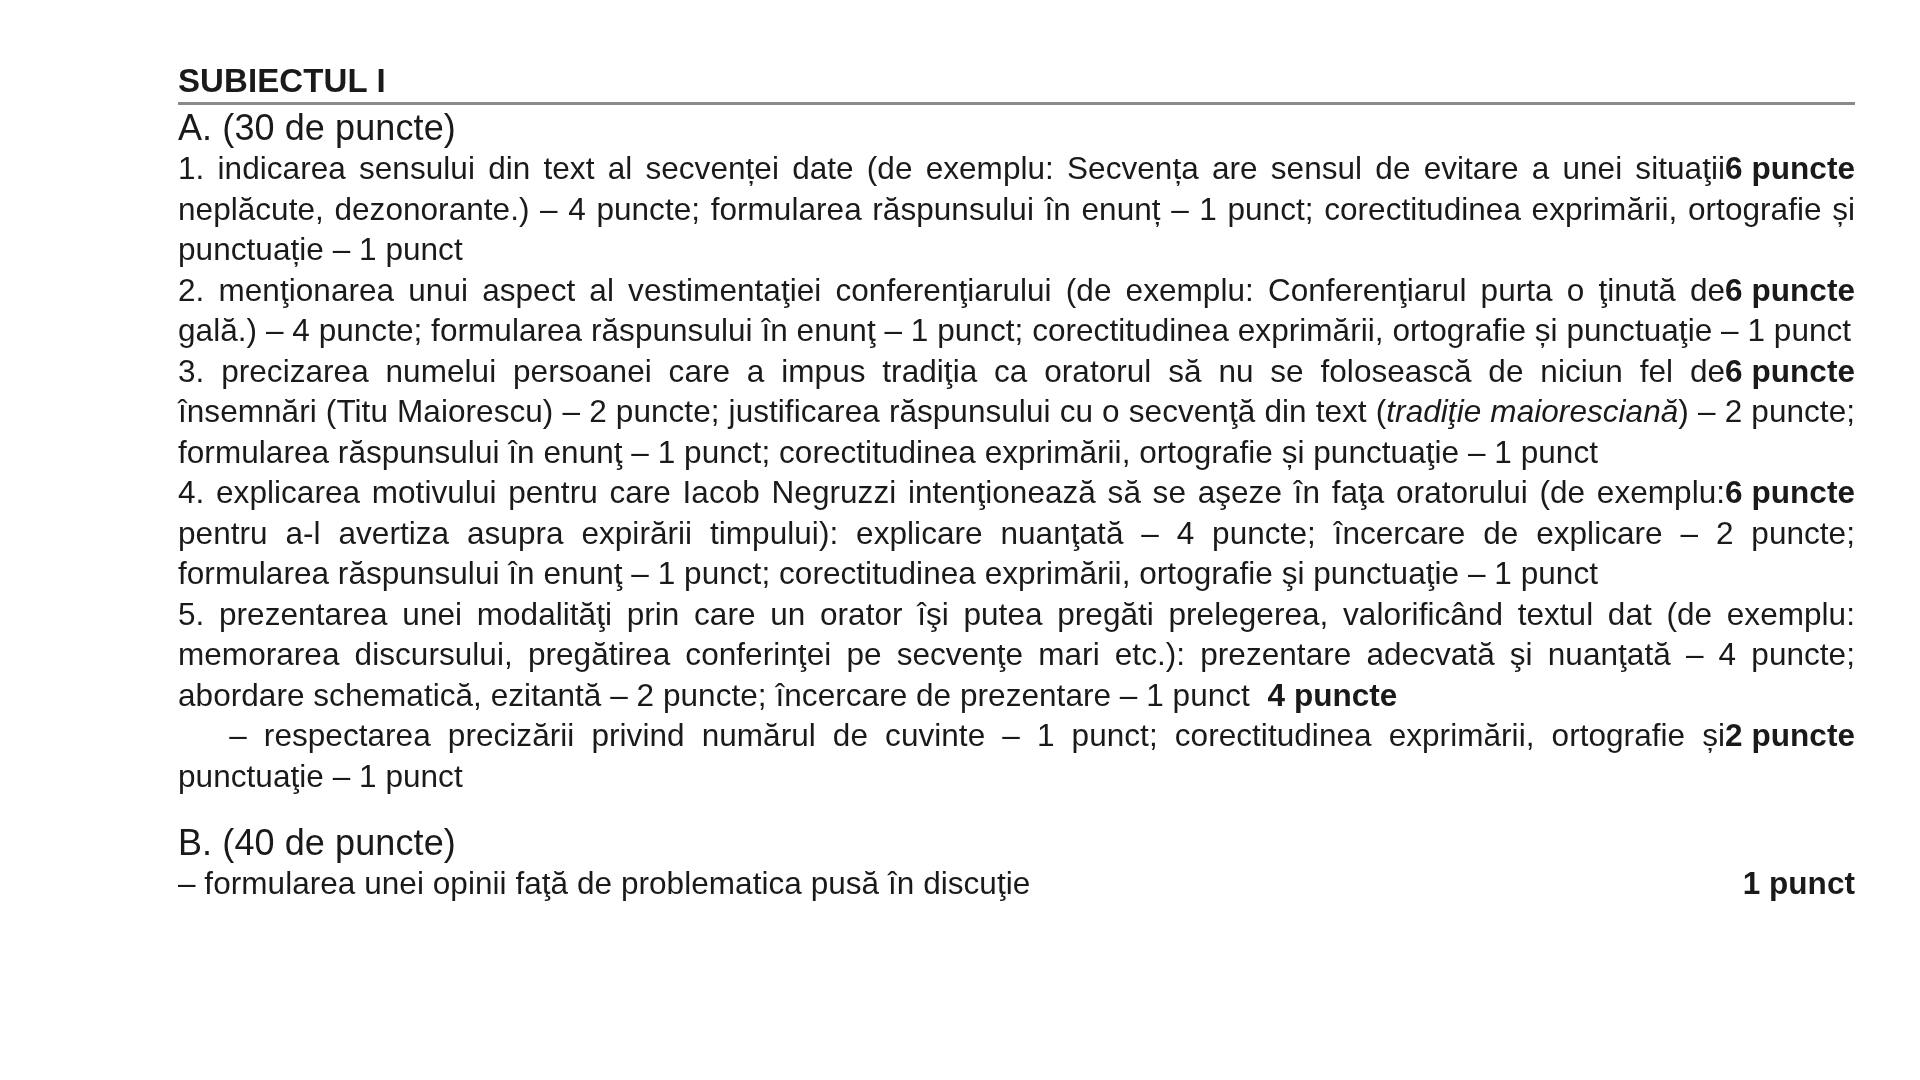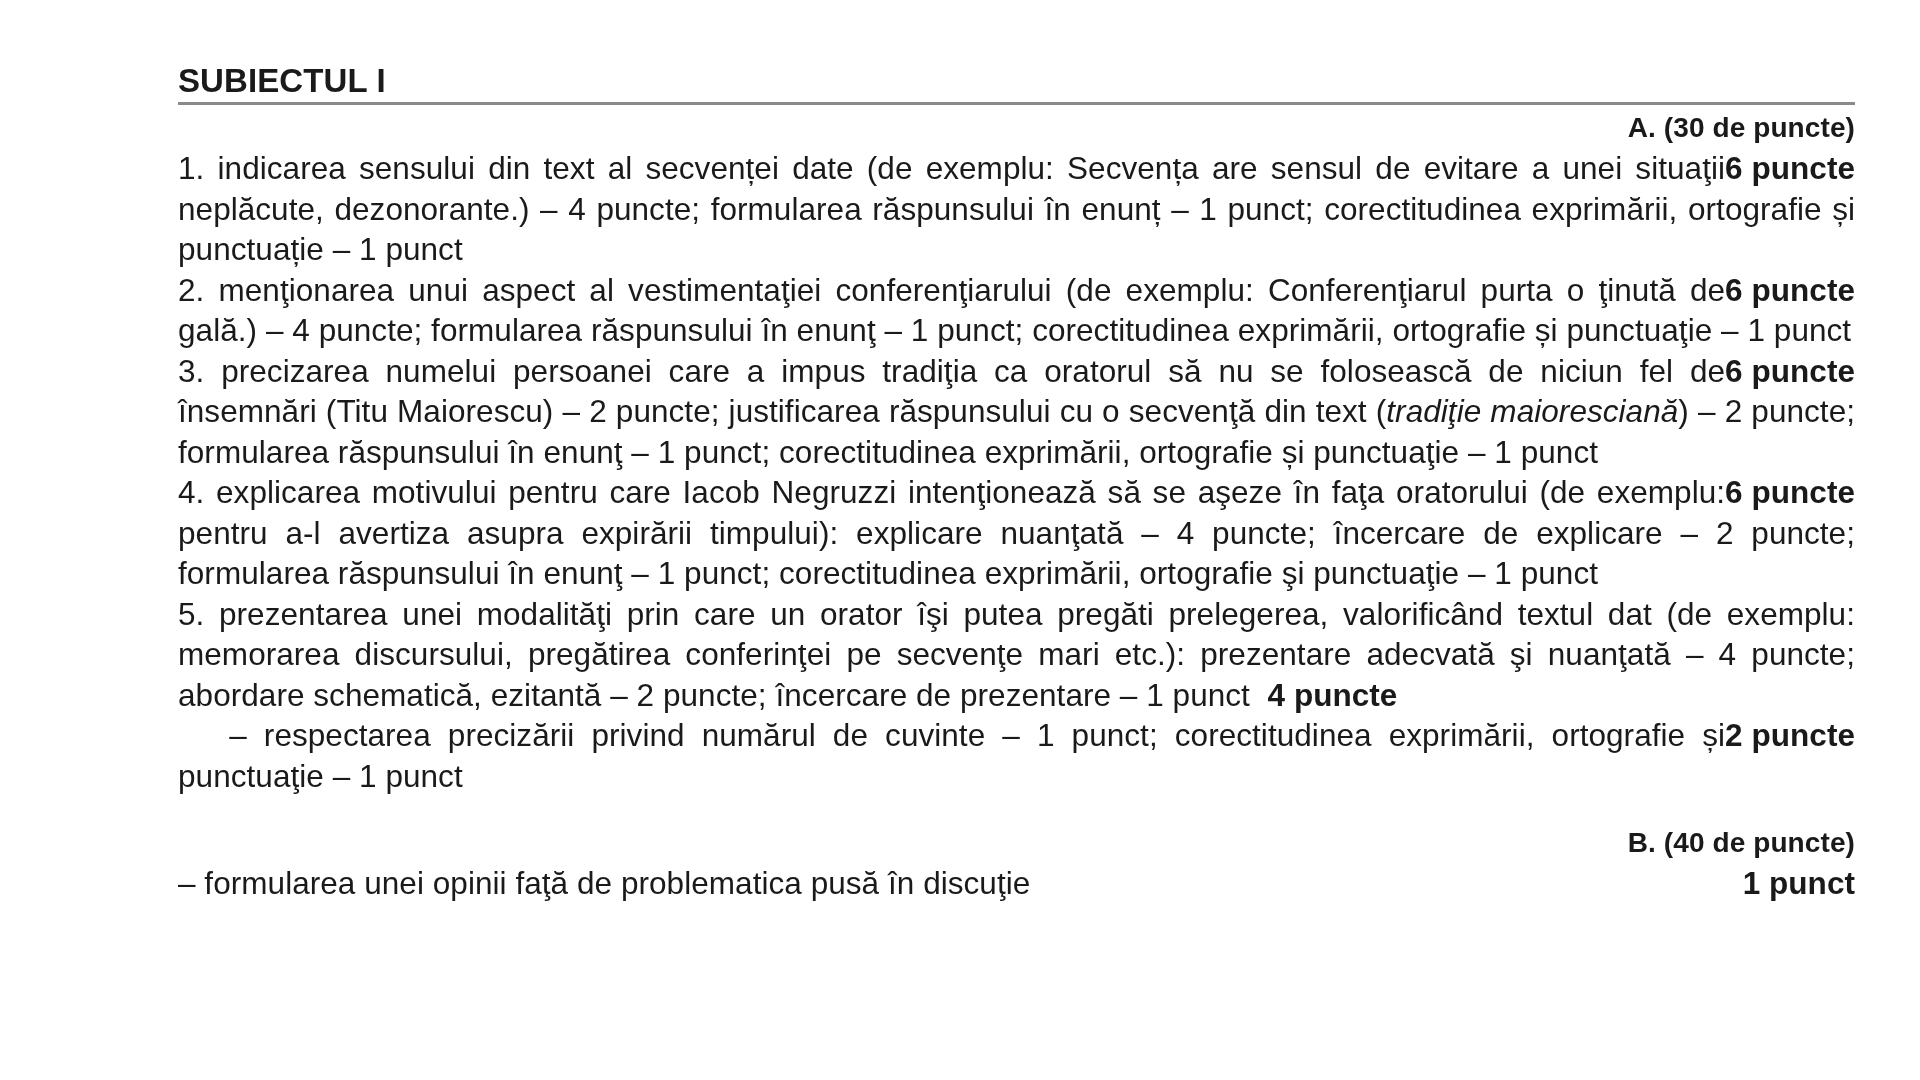--- a/index.html
+++ b/index.html
@@ -42,25 +42,24 @@
     line-height: 40px;
     border-bottom: 3px solid #8a8a8a;
     padding-bottom: 1px;
     margin-bottom: 2px;
     letter-spacing: 0.1px;
   }
   .header-row .left  { white-space: nowrap; }
   .header-row .right { white-space: nowrap; }
 
   .sec-head {
-    font-weight: bold;
-    font-size: 28px;
+    font-weight: normal;
+    font-size: 36px;
     line-height: 41px;
     letter-spacing: 0.1px;
-    text-align: right;
   }
 
   
   .para {
     font-size: 31.5px;
     line-height: 40.5px;
     text-align: justify;
     text-justify: inter-word;
     letter-spacing: 0.05px;
     position: relative;

